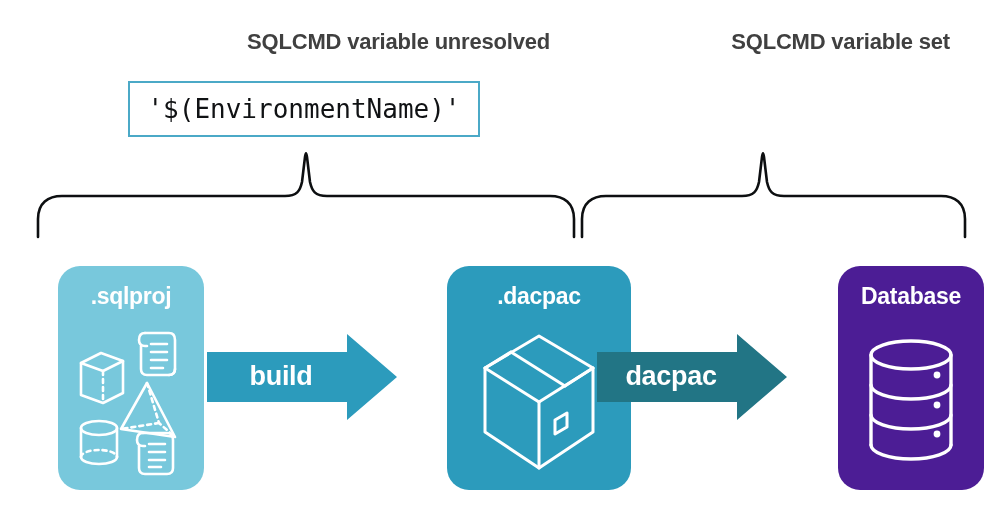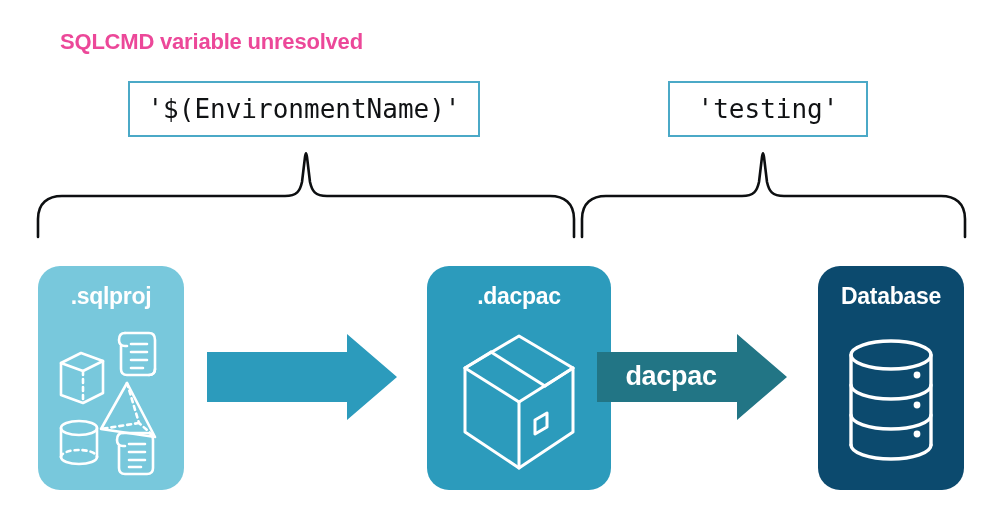--- a/index.html
+++ b/index.html
@@ -17,23 +17,23 @@
     background: #ffffff;
     overflow: hidden;
   }
 
   
   .group-title {
     position: absolute;
     font-family: "Liberation Sans", sans-serif;
     font-weight: bold;
     font-size: 22px;
-    color: #ec4899;
+    color: #404040;
     letter-spacing: -0.2px;
-    text-align: left;
+    text-align: right;
     white-space: nowrap;
   }
   #title-left  { left: 60px;  top: 29px; width: 490px; }
   #title-right { left: 585px; top: 29px; width: 365px; }
 
   
   .code-box {
     position: absolute;
     box-sizing: border-box;
     border: 2px solid #4ba9c7;
@@ -58,20 +58,21 @@
     pointer-events: none;
   }
 
   
   .stage-box {
     position: absolute;
     top: 266px;
     width: 146px;
     height: 224px;
     border-radius: 22px;
+    margin-left: 20px;
   }
   .stage-label {
     position: absolute;
     top: 17px;
     left: 0;
     width: 100%;
     text-align: center;
     font-family: "Liberation Sans", sans-serif;
     font-weight: bold;
     font-size: 23px;
@@ -117,24 +118,24 @@
     pointer-events: none;
   }
 </style>
 </head>
 <body>
 
 <div id="canvas">
 
   <div class="group-title" id="title-left">SQLCMD variable unresolved</div>
 
+  <div class="group-title" id="title-right">SQLCMD variable set</div>
 
   <div class="code-box" id="code-left">'$(EnvironmentName)'</div>
 
-  <div class="code-box" id="code-right">'testing'</div>
 
   <svg id="brace-layer" viewBox="0 0 1000 522">
 
     <path d="M 38 237
              L 38 219
              C 38 203 48 196 62 196
              L 285 196
              C 297 196 300 191 302 182
              L 305 157
              C 305.7 152 306.3 152 307 157
@@ -210,41 +211,42 @@
         <path d="M 62 74 L 62 140"></path>
         <path d="M 34 24 L 88 58"></path>
         <path d="M 88 58 L 116 40"></path>
         <path d="M 34 24 L 8 40"></path>
 
         <path d="M 78 92 L 90 85 L 90 99 L 78 106 Z"></path>
       </svg>
     </div>
   </div>
 
-  <div class="stage-box" id="box-database" style="background:#0c4a6e;">
+  <div class="stage-box" id="box-database" style="background:#4c1d95;">
     <div class="stage-label">Database</div>
     <div class="stage-art">
       <svg width="106" height="140" viewBox="0 0 106 140" fill="none" stroke="#ffffff" stroke-width="3.4" stroke-linecap="round" stroke-linejoin="round">
         <ellipse cx="53" cy="22" rx="40" ry="14"></ellipse>
         <path d="M 13 22 L 13 112"></path>
         <path d="M 93 22 L 93 112"></path>
         <path d="M 13 112 A 40 14 0 0 0 93 112"></path>
         <path d="M 13 52 A 40 14 0 0 0 93 52"></path>
         <path d="M 13 82 A 40 14 0 0 0 93 82"></path>
         <circle cx="79" cy="42" r="3.4" fill="#ffffff" stroke="none"></circle>
         <circle cx="79" cy="72" r="3.4" fill="#ffffff" stroke="none"></circle>
         <circle cx="79" cy="101" r="3.4" fill="#ffffff" stroke="none"></circle>
       </svg>
     </div>
   </div>
 
   <div class="arrow-wrap" id="arrow-build">
     <svg width="190" height="86" viewBox="0 0 190 86">
       <path d="M 0 18 L 140 18 L 140 0 L 190 43 L 140 86 L 140 68 L 0 68 Z" fill="#2c9bbc"></path>
     </svg>
+    <div class="arrow-label">build</div>
   </div>
 
   <div class="arrow-wrap" id="arrow-deploy">
     <svg width="190" height="86" viewBox="0 0 190 86">
       <path d="M 0 18 L 140 18 L 140 0 L 190 43 L 140 86 L 140 68 L 0 68 Z" fill="#227585"></path>
     </svg>
     <div class="arrow-label">dacpac</div>
   </div>
 
 </div>

